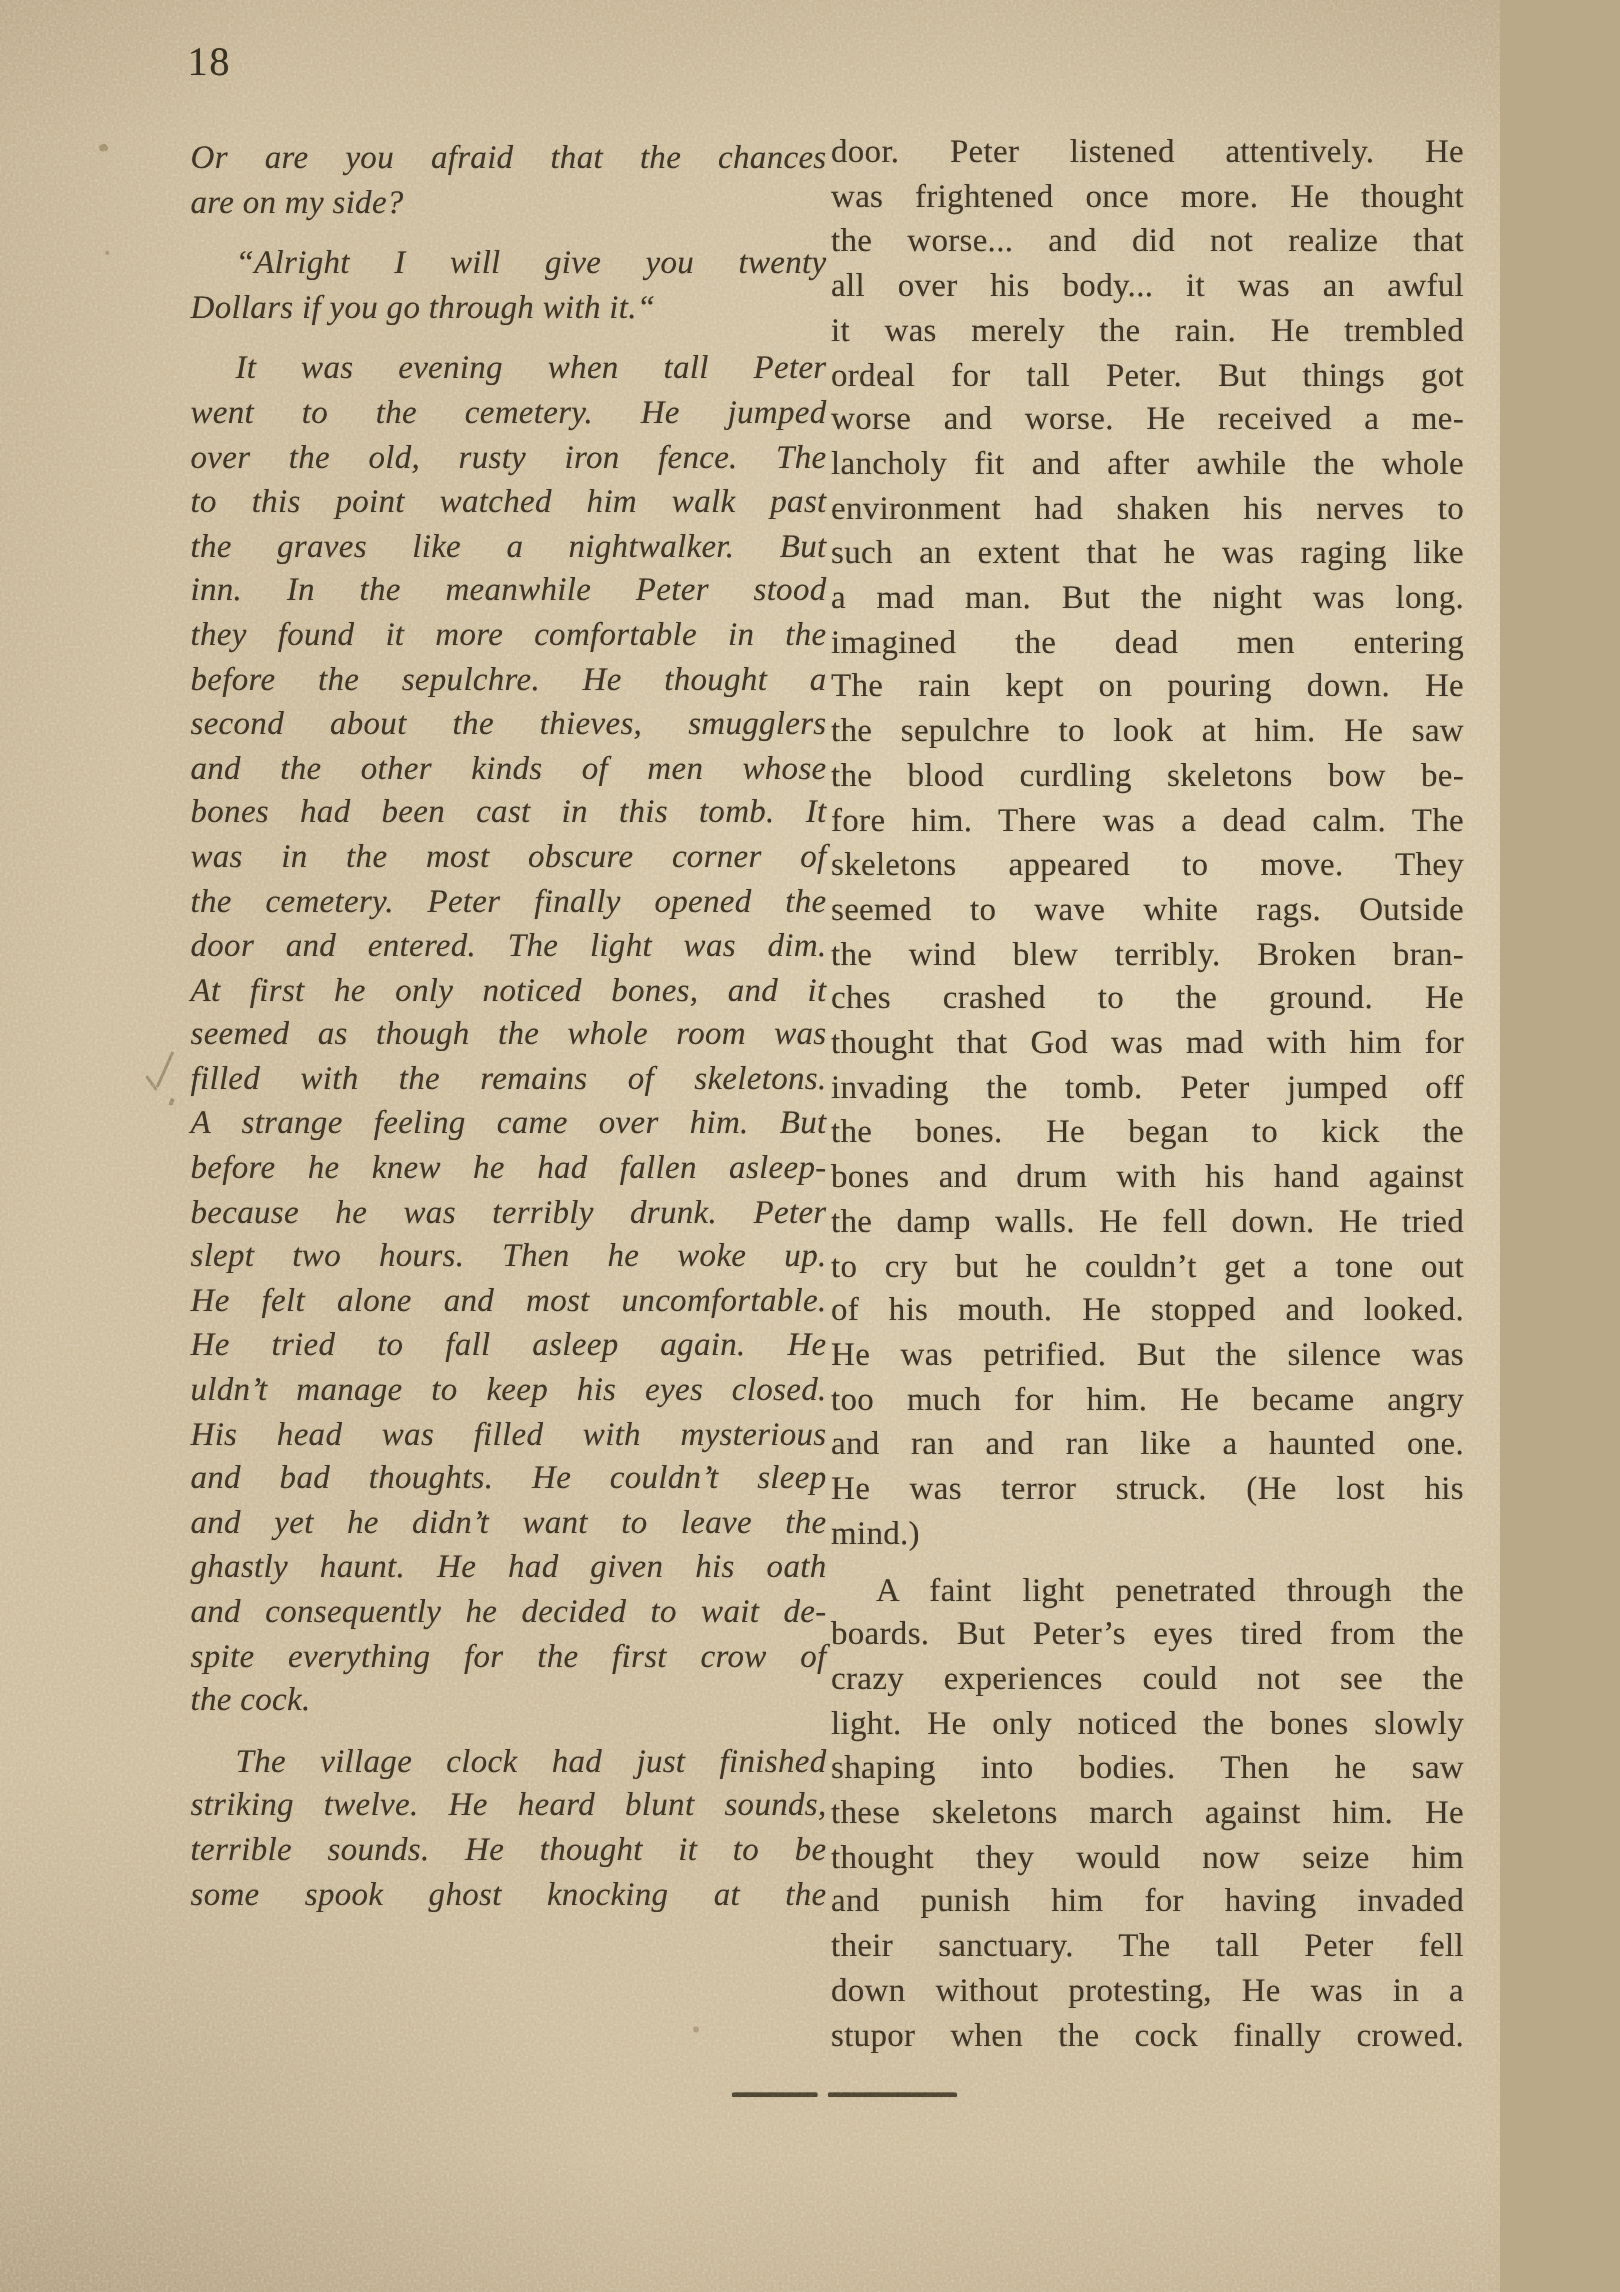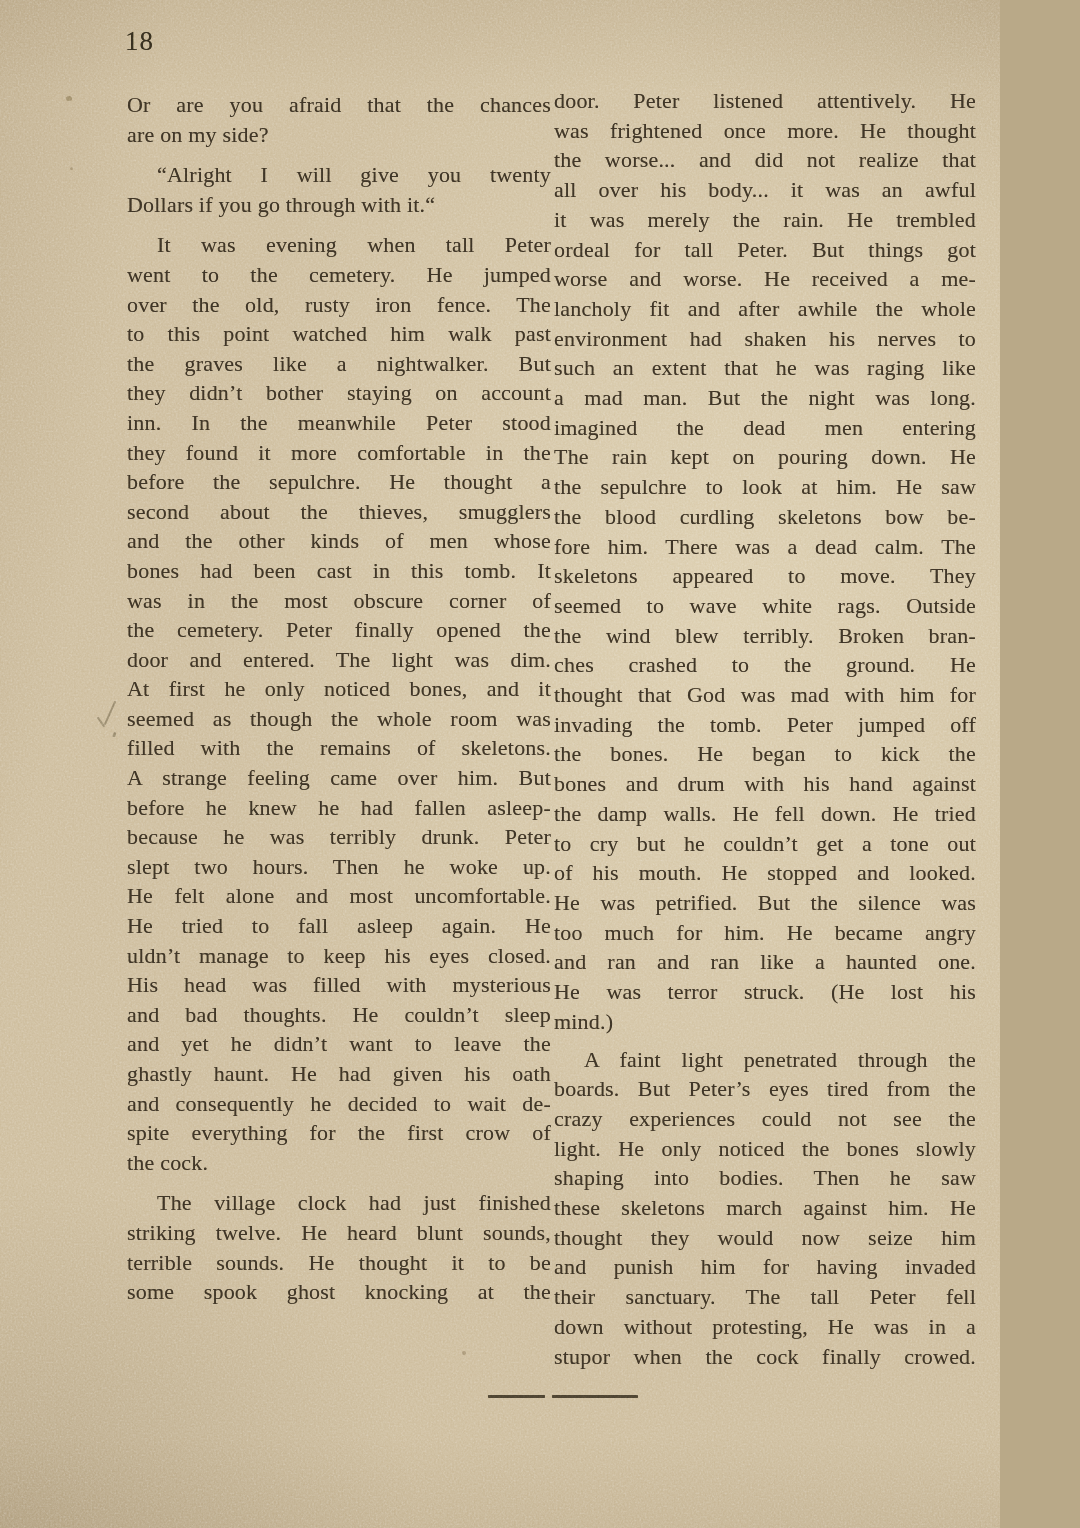--- a/index.html
+++ b/index.html
@@ -32,21 +32,21 @@
     letter-spacing: 1px;
     text-shadow: 0 0 0.5px rgba(51,44,30,0.6);
   }
   .column {
     position: absolute;
     font-size: 22px;
     color: #3a3124;
     text-shadow: 0 0 0.6px rgba(58,49,36,0.55);
     letter-spacing: 0.2px;
   }
-  .column.left  { left: 127px; top: 90px;  width: 424px; line-height: 29.6px; }
+  .column.left  { left: 127px; top: 90px;  width: 424px; line-height: 29.6px; font-style: italic; }
   .column.right { left: 554px; top: 86px;  width: 422px; line-height: 29.7px; }
   .column.left  .para { margin: 0 0 11px 0; }
   .column.right .para { margin: 0 0 8px 0; }
   .line { text-align: justify; text-align-last: justify; white-space: normal; }
   .line.last { text-align-last: left; }
   .line.indent { text-indent: 30px; }
   .footer-rule {
     position: absolute; left: 488px; top: 1395px;
     display: flex; gap: 7px; align-items: center;
   }
@@ -92,21 +92,20 @@
       <div class="para">
         <div class="line indent">“Alright I will give you twenty</div>
         <div class="line last">Dollars if you go through with it.“</div>
       </div>
       <div class="para">
         <div class="line indent">It was evening when tall Peter</div>
         <div class="line">went to the cemetery. He jumped</div>
         <div class="line">over the old, rusty iron fence. The</div>
         <div class="line">to this point watched him walk past</div>
         <div class="line">the graves like a nightwalker. But</div>
-        <div class="line">they didn’t bother staying on account</div>
         <div class="line">inn. In the meanwhile Peter stood</div>
         <div class="line">they found it more comfortable in the</div>
         <div class="line">before the sepulchre. He thought a</div>
         <div class="line">second about the thieves, smugglers</div>
         <div class="line">and the other kinds of men whose</div>
         <div class="line">bones had been cast in this tomb. It</div>
         <div class="line">was in the most obscure corner of</div>
         <div class="line">the cemetery. Peter finally opened the</div>
         <div class="line">door and entered. The light was dim.</div>
         <div class="line">At first he only noticed bones, and it</div>

